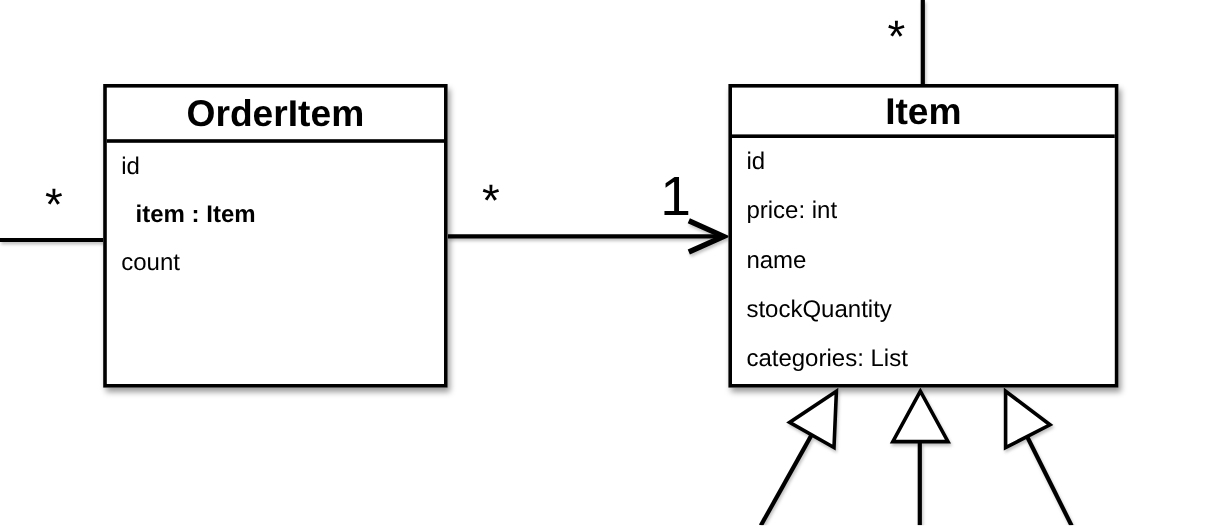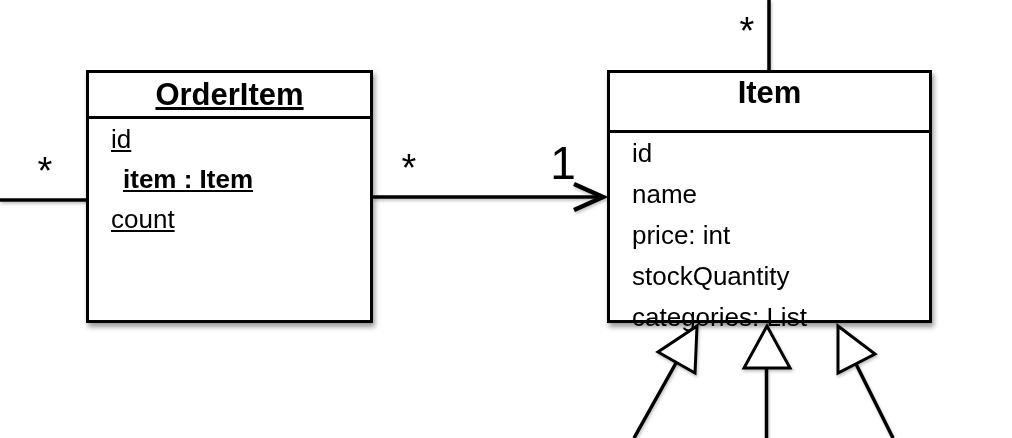--- a/index.html
+++ b/index.html
@@ -32,34 +32,34 @@
   .uml-class .uml-title {
     box-sizing: border-box;
     border-bottom: 3px solid #000000;
     font-weight: bold;
     font-size: 31px;
     text-align: center;
     white-space: nowrap;
     overflow: hidden;
   }
   .uml-class .uml-attrs {
-    padding-left: 22px;
-    font-size: 26px;
+    padding-left: 12px;
+    font-size: 20px;
     white-space: nowrap;
     overflow: hidden;
   }
   .uml-class .attr { font-weight: normal; }
   .uml-class .attr.bold { font-weight: bold; margin-left: 12px; }
 
-  #class-orderitem { left: 86px; top: 70px; width: 287px; height: 253px; text-decoration: underline; }
+  #class-orderitem { left: 86px; top: 70px; width: 287px; height: 253px; }
   #class-orderitem .uml-title { height: 46px; line-height: 43px; }
   #class-orderitem .attr { height: 40px; line-height: 40px; }
 
   #class-item { left: 607px; top: 70px; width: 325px; height: 253px; }
-  #class-item .uml-title { height: 60px; line-height: 39px; }
+  #class-item .uml-title { height: 42px; line-height: 39px; }
   #class-item .attr { height: 41px; line-height: 41px; }
 
   .mult-label {
     position: absolute;
     width: 40px;
     text-align: center;
     font-size: 38px;
     line-height: 38px;
     color: #000000;
   }
@@ -98,22 +98,22 @@
       <div class="attr">id</div>
       <div class="attr bold">item : Item</div>
       <div class="attr">count</div>
     </div>
   </div>
 
   <div class="uml-class" id="class-item">
     <div class="uml-title">Item</div>
     <div class="uml-attrs">
       <div class="attr">id</div>
+      <div class="attr">price: int</div>
       <div class="attr">name</div>
-      <div class="attr">price: int</div>
       <div class="attr">stockQuantity</div>
       <div class="attr">categories: List</div>
     </div>
   </div>
 
   <div class="mult-label" id="mult-left">*</div>
   <div class="mult-label" id="mult-source">*</div>
   <div class="mult-label" id="mult-target">1</div>
   <div class="mult-label" id="mult-top">*</div>
 

